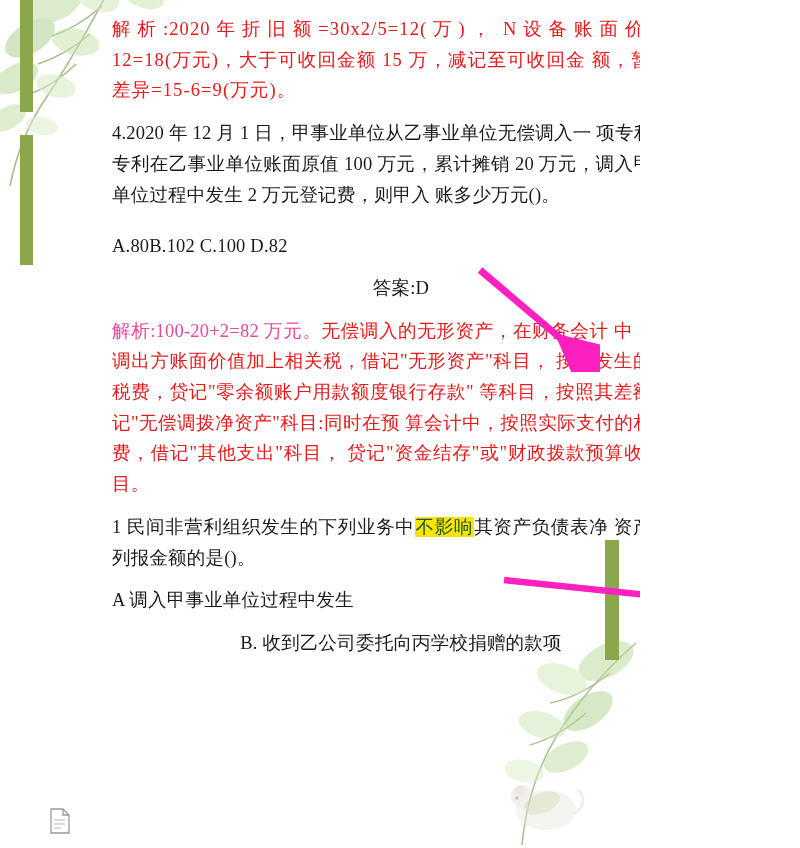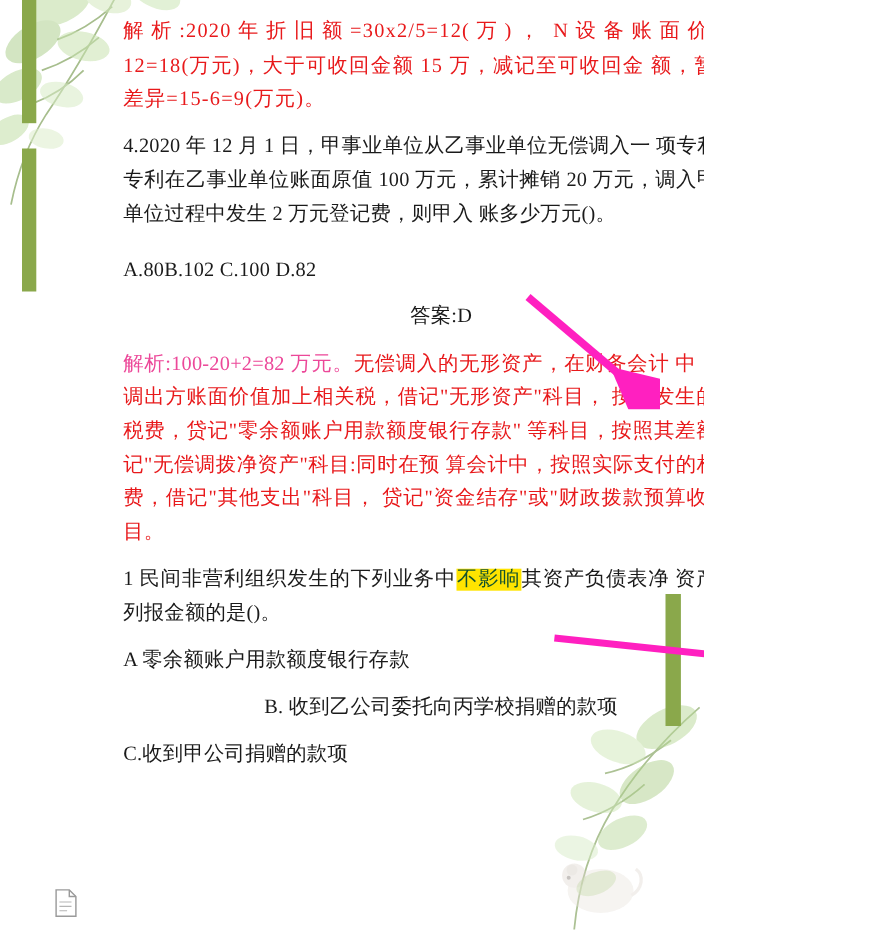--- a/index.html
+++ b/index.html
@@ -150,25 +150,24 @@
     <p class="para just" id="p2">4.2020 年 12 月 1 日，甲事业单位从乙事业单位无偿调入一 项专利，该专利在乙事业单位账面原值 100 万元，累计摊销 20 万元，调入甲事业单位过程中发生 2 万元登记费，则甲入 账多少万元()。</p>
 
     <p class="para" id="p3">A.80B.102 C.100 D.82</p>
 
     <p class="para" id="p4">答案:D</p>
 
     <p class="para just" id="p5"><span class="black-inline">解析:100-20+2=82 万元。</span><span class="red-inline">无偿调入的无形资产，在财务会计 中，按照调出方账面价值加上相关税，借记"无形资产"科目， 按照发生的相关税费，贷记"零余额账户用款额度银行存款" 等科目，按照其差额，贷记"无偿调拨净资产"科目:同时在预 算会计中，按照实际支付的相关税费，借记"其他支出"科目， 贷记"资金结存"或"财政拨款预算收入"科目。</span></p>
 
     <p class="para just" id="p6"><span>1 民间非营利组织发生的下列业务中</span><span class="hl">不影响</span><span>其资产负债表净 资产项目列报金额的是()。</span></p>
 
-    <p class="para" id="p7">A 零余额账户用款额度银行存款</p>
+    <p class="para" id="p7">A 调入甲事业单位过程中发生</p>
 
     <p class="para" id="p8">B. 收到乙公司委托向丙学校捐赠的款项</p>
 
-    <p class="para" id="p9">C.收到甲公司捐赠的款项</p>
   </div>
 
   <svg class="arrow arrow-1" viewBox="0 0 130 110">
     <defs>
       <marker id="ah1" markerWidth="9" markerHeight="9" refX="2" refY="4.5" orient="auto">
         <path d="M9,4.5 L0,0 L0,9 Z" fill="#ff20c0"></path>
       </marker>
     </defs>
     <line x1="122" y1="103" x2="10" y2="8" stroke="#ff20c0" stroke-width="7" marker-start="url(#ah1)"></line>
   </svg>

